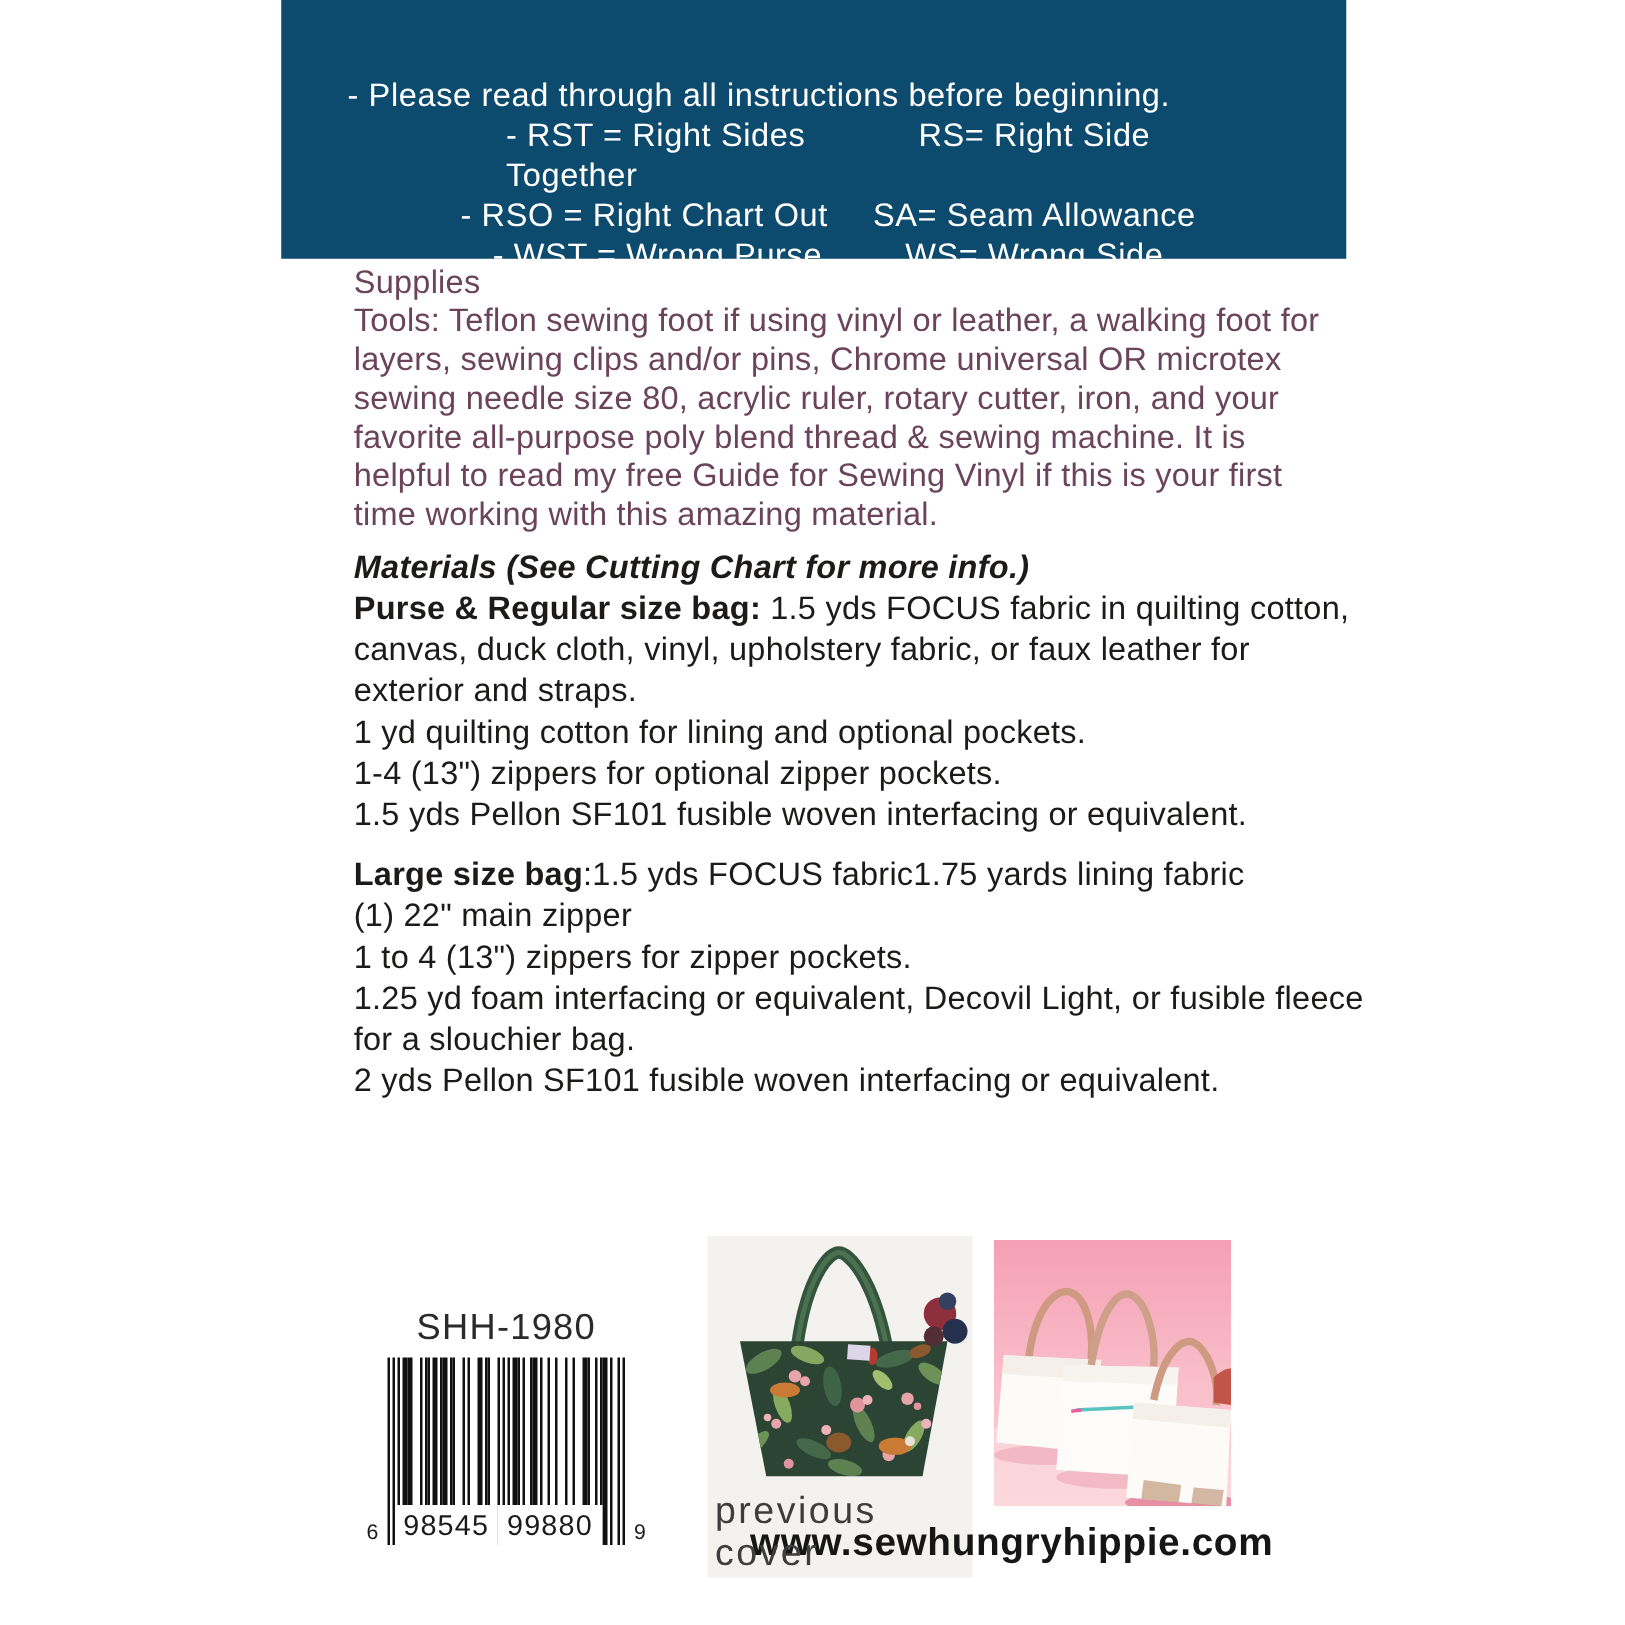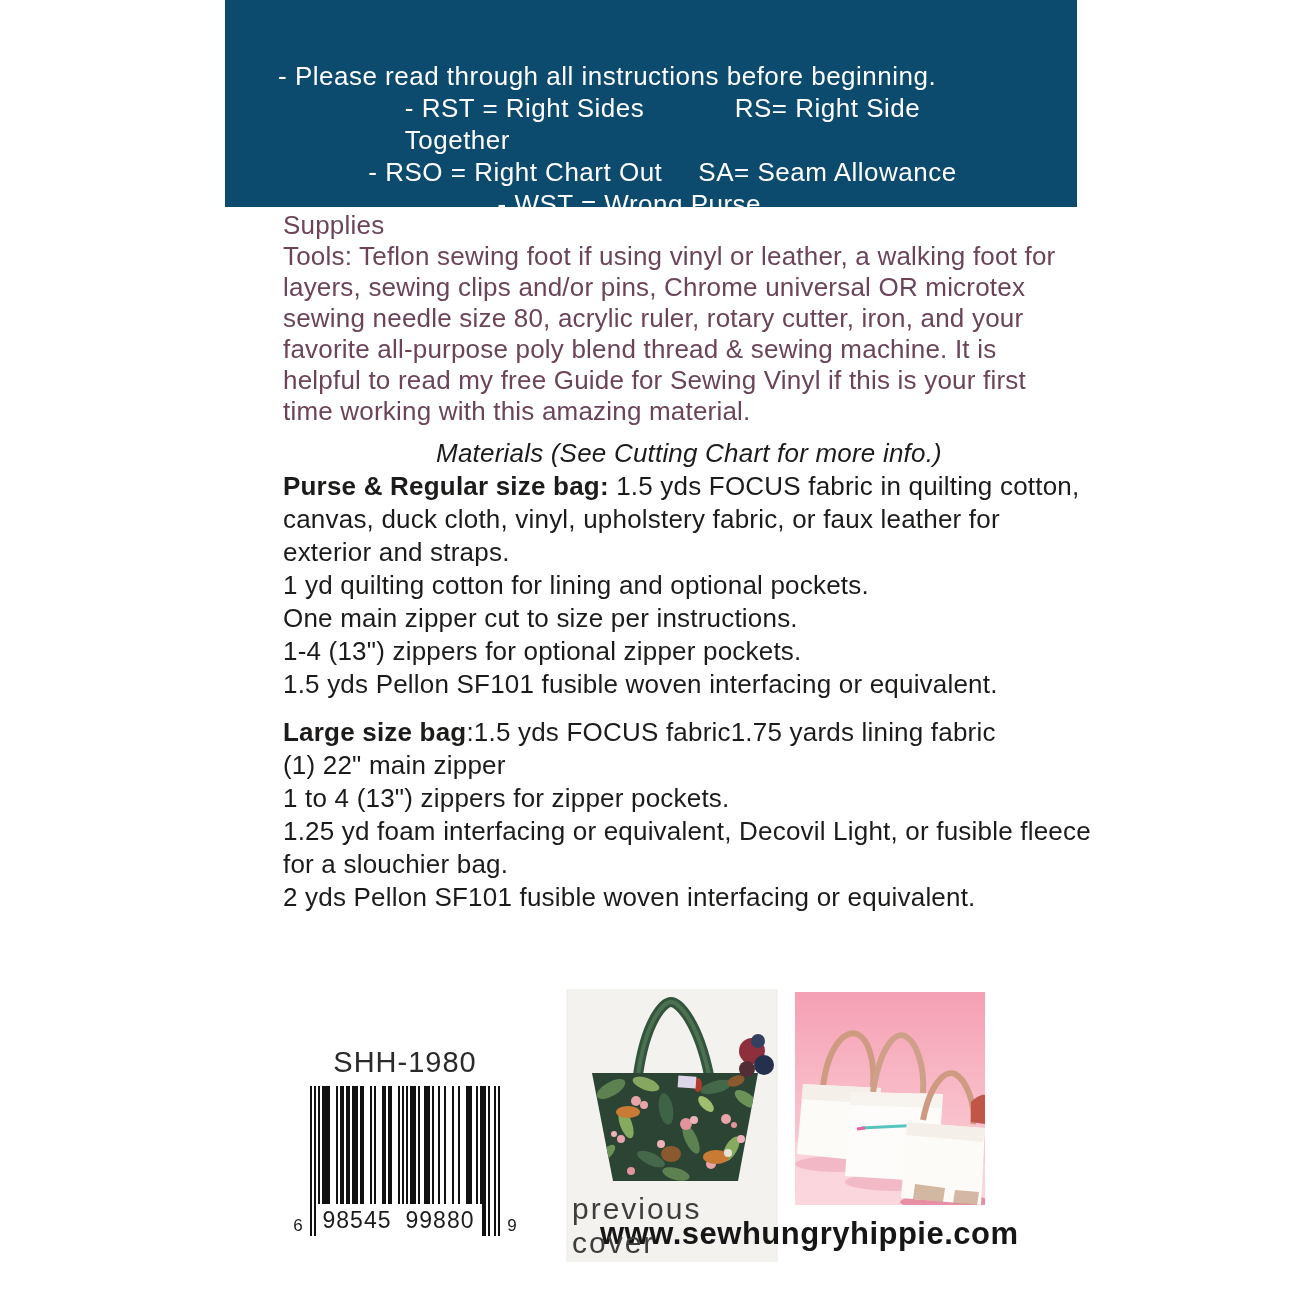--- a/index.html
+++ b/index.html
@@ -27,21 +27,21 @@
   .supplies{
     position:absolute;left:283px;top:210px;width:795px;
     color:#6b4459;font-size:26px;line-height:31px;letter-spacing:.2px;
   }
 
   
   .materials{
     position:absolute;left:283px;top:437px;width:812px;
     color:#1c1b1a;font-size:26px;line-height:33px;letter-spacing:.2px;
   }
-  .mat-heading{font-weight:normal;font-style:italic;text-align:center;}
+  .mat-heading{font-weight:bold;font-style:italic;}
   .b{font-weight:bold;}
   .large-para{margin-top:15px;}
 
   
   .sku{
     position:absolute;left:288px;top:1046px;width:234px;
     text-align:center;font-size:29px;color:#2a2a2a;letter-spacing:1px;
   }
   .barcode-wrap{
     position:absolute;left:288px;top:1086px;width:234px;height:160px;
@@ -95,34 +95,34 @@
       <div class="abbr-row">
         <span class="abbr-left">- RST = Right Sides Together</span>
         <span>RS= Right Side</span>
       </div>
       <div class="abbr-row">
         <span class="abbr-left">- RSO = Right Chart Out</span>
         <span>SA= Seam Allowance</span>
       </div>
       <div class="abbr-row">
         <span class="abbr-left">- WST = Wrong Purse Together</span>
+        <span>WS= Wrong Side</span>
       </div>
     </div>
   </div>
 
   <div class="supplies">
     <div>Supplies</div>
     <div>Tools: Teflon sewing foot if using vinyl or leather, a walking foot for layers, sewing clips and/or pins, Chrome universal OR microtex sewing needle size 80, acrylic ruler, rotary cutter, iron, and your favorite all-purpose poly blend thread &amp; sewing machine. It is helpful to read my free Guide for Sewing Vinyl if this is your first time working with this amazing material.</div>
   </div>
 
   <div class="materials">
     <div class="mat-heading">Materials (See Cutting Chart for more info.)</div>
     <div><span class="b">Purse &amp; Regular size bag:</span><span> 1.5 yds FOCUS fabric in quilting cotton, canvas, duck cloth, vinyl, upholstery fabric, or faux leather for exterior and straps.</span></div>
     <div>1 yd quilting cotton for lining and optional pockets.</div>
-    <div>One main zipper cut to size per instructions.</div>
     <div>1-4 (13") zippers for optional zipper pockets.</div>
     <div>1.5 yds Pellon SF101 fusible woven interfacing or equivalent.</div>
     <div class="large-para"><span class="b">Large size bag</span><span>:1.5 yds FOCUS fabric1.75 yards lining fabric</span></div>
     <div>(1) 22" main zipper</div>
     <div>1 to 4 (13") zippers for zipper pockets.</div>
     <div>1.25 yd foam interfacing or equivalent, Decovil Light, or fusible fleece for a slouchier bag.</div>
     <div>2 yds Pellon SF101 fusible woven interfacing or equivalent.</div>
   </div>
 
   <div class="sku">SHH-1980</div>

